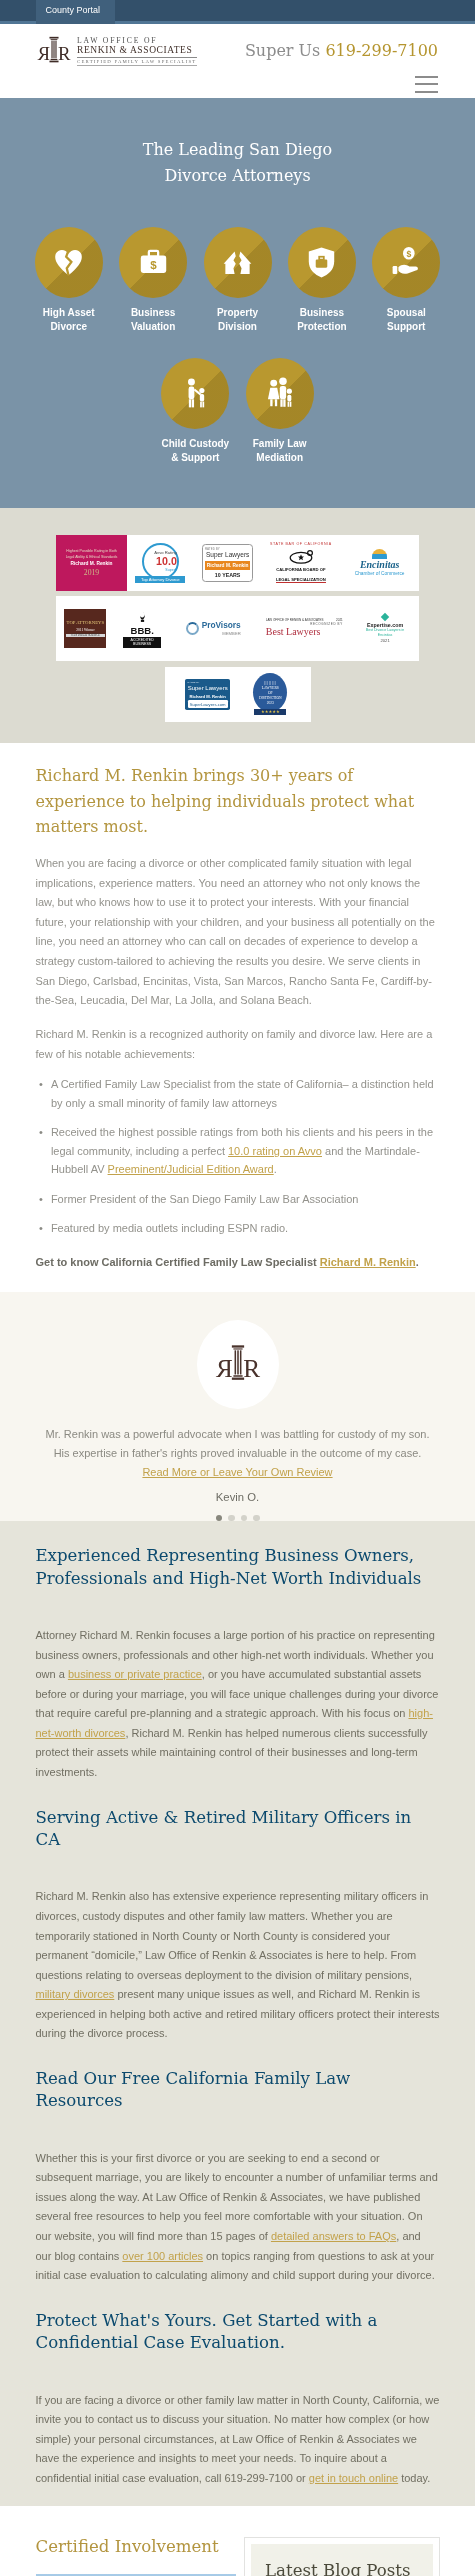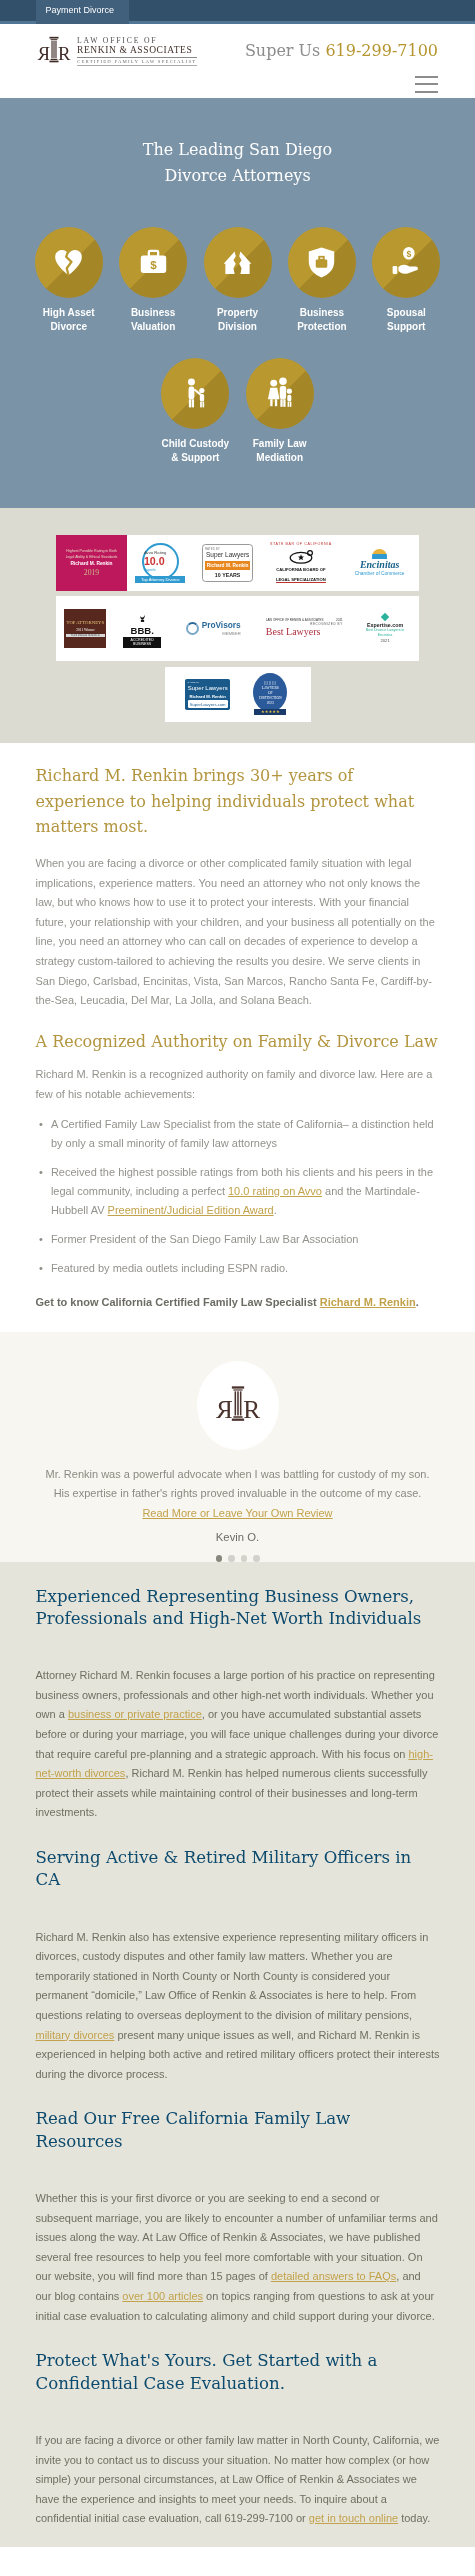--- a/index.html
+++ b/index.html
@@ -51,21 +51,21 @@
   .row1 { height:56px; }
   .row2 { height:65px; }
   .row3 { height:55px; width:146px; background:#fff; margin:0 auto; display:flex; align-items:center; justify-content:space-evenly; }
   .bdg { text-align:center; line-height:1.2; }
   .bdg-martindale { width:71px; height:56px; background:#be185d; color:#e6d6c2; font-size:3.6px;
                     display:flex; flex-direction:column; justify-content:center; gap:1.8px; padding:2.4px; }
   .bdg-martindale .bm-name { font-size:4.8px; font-weight:bold; color:#fff; }
   .bdg-martindale .bm-year { font-family:"Liberation Serif", serif; font-size:7.7px; color:#cdb988; }
   .bdg-avvo { width:50px; }
   .avvo-circ { width:37px; height:37px; border-radius:50%; border:2.4px solid #2e9ad0; margin:0 auto;
-               display:flex; flex-direction:column; align-items:flex-start; justify-content:center; background:#fff; }
+               display:flex; flex-direction:column; align-items:flex-end; justify-content:center; background:#fff; }
   .avvo-brand { font-size:4.2px; color:#444; }
   .avvo-score { font-size:10.7px; font-weight:bold; color:#c33; }
   .avvo-sub { font-size:3.6px; color:#2e9ad0; }
   .avvo-ribbon { background:#2e9ad0; color:#fff; font-size:4.2px; padding:1.2px 2.4px; margin-top:-3.6px; }
   .bdg-sl { width:51px; border:0.6px solid #999; border-radius:3.6px; padding:3px 1.8px; background:#fff; }
   .sl-rated { font-size:3px; color:#888; text-align:left; }
   .sl-brand { font-size:6.5px; color:#333; }
   .sl-name { background:#e8871e; color:#fff; font-size:4.8px; font-weight:bold; padding:1.8px 0; margin:1.8px 0; }
   .sl-years { font-size:5.3px; font-weight:bold; color:#222; }
   .bdg-cbls { width:62px; }
@@ -151,21 +151,21 @@
   .kt-art { position:absolute; right:3.6px; top:2.4px; }
   .blog-box { flex:1; border:0.6px solid #e2e2e0; background:#fff; padding:6px; align-self:flex-start; }
   .blog-inner { background:#f1f1e9; padding:16.6px 14.3px 24px 14.3px; }
   .blog-h2 { font-family:"DejaVu Serif", serif; font-weight:normal; color:#4b4a3b; font-size:16.6px; }
   .blog-post { display:block; margin-top:16.6px; color:#716f62; font-size:11.3px; line-height:1.45; cursor:pointer; }
 </style>
 </head>
 <body>
 
 <div class="topbar">
-  <a class="pp-tab">Payment Divorce</a>
+  <a class="pp-tab">County Portal</a>
 </div>
 
 <div class="header">
   <div class="logo">
     <svg class="logo-mono" viewBox="0 0 120 120">
       <g fill="currentColor">
         <rect x="44" y="10" width="32" height="6"></rect>
         <rect x="48" y="18" width="24" height="3"></rect>
         <rect x="51" y="23" width="4" height="63"></rect>
         <rect x="58" y="23" width="4" height="63"></rect>
@@ -387,21 +387,20 @@
       <div class="lod-ribbon">★★★★★</div>
     </div>
   </div>
 </div>
 
 <div class="intro-section">
   <div class="content">
     <h2 class="gold-h2">Richard M. Renkin brings 30+ years of experience to helping individuals protect what matters most.</h2>
     <p class="body-p">When you are facing a divorce or other complicated family situation with legal implications, experience matters. You need an attorney who not only knows the law, but who knows how to use it to protect your interests. With your financial future, your relationship with your children, and your business all potentially on the line, you need an attorney who can call on decades of experience to develop a strategy custom-tailored to achieving the results you desire. We serve clients in San Diego, Carlsbad, Encinitas, Vista, San Marcos, Rancho Santa Fe, Cardiff-by-the-Sea, Leucadia, Del Mar, La Jolla, and Solana Beach.</p>
 
-    <h3 class="serif-h3">A Recognized Authority on Family &amp; Divorce Law</h3>
     <p class="body-p">Richard M. Renkin is a recognized authority on family and divorce law. Here are a few of his notable achievements:</p>
 
     <ul class="bullets">
       <li><span>A Certified Family Law Specialist from the state of California– a distinction held by only a small minority of family law attorneys</span></li>
       <li><span>Received the highest possible ratings from both his clients and his peers in the legal community, including a perfect </span><a class="lnk">10.0 rating on Avvo</a><span> and the Martindale-Hubbell AV </span><a class="lnk">Preeminent/Judicial Edition Award</a><span>.</span></li>
       <li><span>Former President of the San Diego Family Law Bar Association</span></li>
       <li><span>Featured by media outlets including ESPN radio.</span></li>
     </ul>
 
     <p class="closing"><span>Get to know California Certified Family Law Specialist </span><a class="lnk">Richard M. Renkin</a><span>.</span></p>

